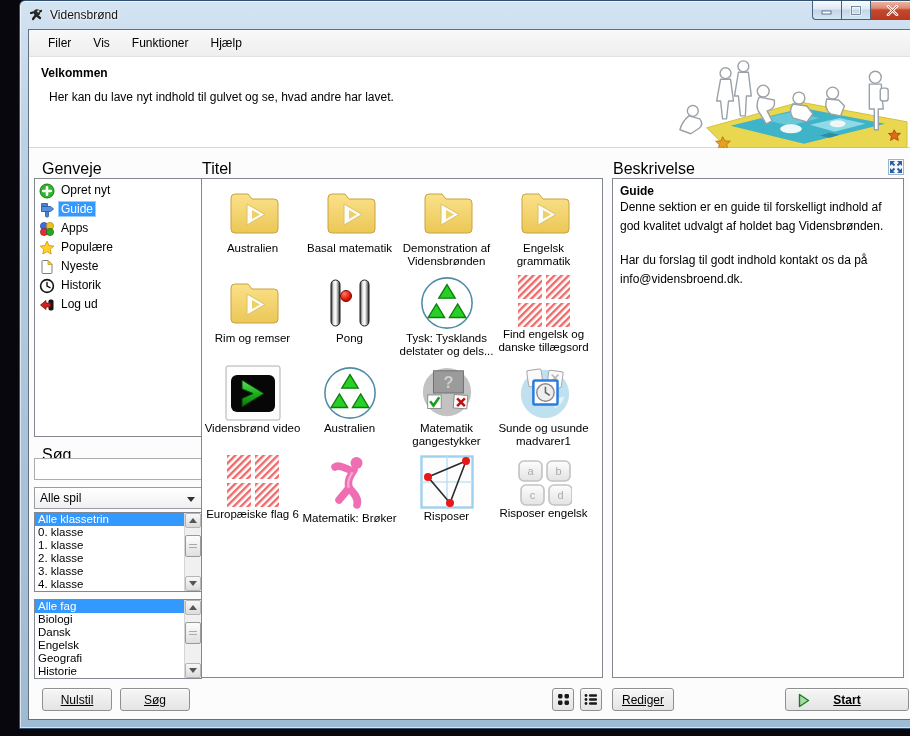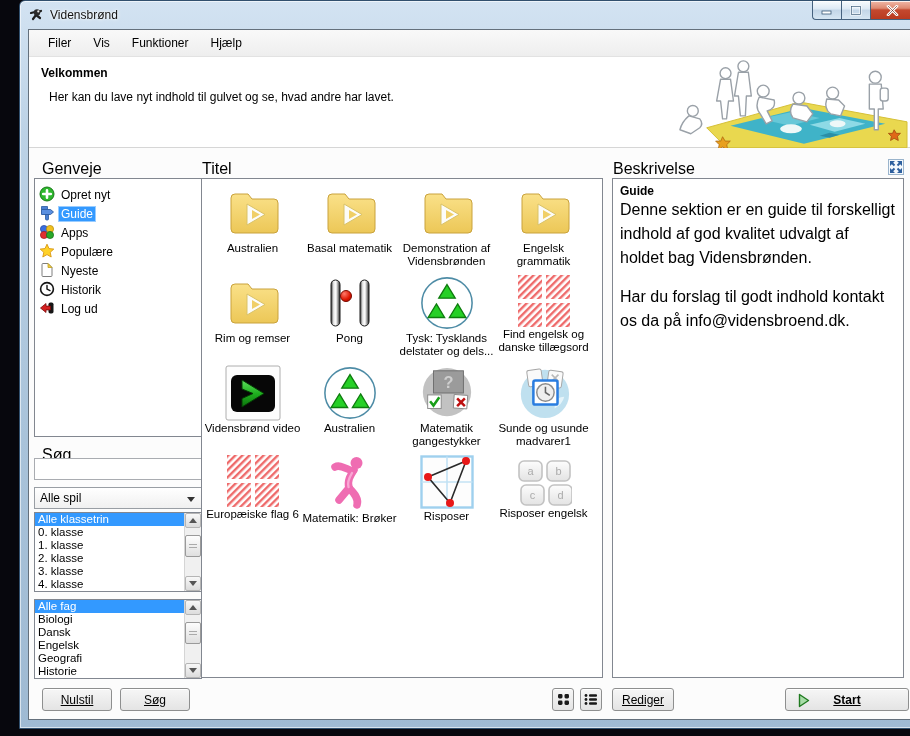--- a/index.html
+++ b/index.html
@@ -38,21 +38,21 @@
     background:#fff; border-bottom:1px solid #d6d6d6; }
   .welcome h1 { position:absolute; left:12px; top:9px; font-size:12px; font-weight:bold; }
   .welcome p  { position:absolute; left:20px; top:33px; font-size:12px; }
   .hero { position:absolute; right:6px; bottom:-1px; width:238px; height:90px; }
 
   .panel-label { position:absolute; font-size:16px; color:#000; }
 
   
   .g-list { position:absolute; left:5px; top:148px; width:168px; height:259px;
     background:#fff; border:1px solid #828790; padding-top:4px; }
-  .g-row { display:flex; align-items:flex-end; height:19px; padding-left:4px; cursor:default; }
+  .g-row { display:flex; align-items:flex-start; height:19px; padding-left:4px; cursor:default; }
   .g-row svg { width:16px; height:16px; flex:none; }
   .g-lab { margin-left:4px; padding:0 2px; white-space:nowrap; }
   .g-lab.sel { background:#3399ff; color:#fff; outline:1px solid #99ccff; }
 
   .search-input { position:absolute; left:5px; top:428px; width:168px; height:22px;
     border:1px solid #a9acb1; background:#fff; font:12px "Liberation Sans",sans-serif; padding:0 4px; }
   .combo { position:absolute; left:5px; top:457px; width:168px; height:22px;
     border:1px solid #999ea4; background:linear-gradient(#ffffff,#f0f0f0);
     display:flex; align-items:center; padding-left:5px; cursor:default; }
   .combo-arrow { position:absolute; right:6px; top:9px; width:0; height:0;
@@ -95,21 +95,21 @@
     background:#fff; border:1px solid #828790; padding:6px 2px; overflow:hidden;
     display:grid; grid-template-columns:repeat(4,97px); grid-auto-rows:90px; align-content:start; }
   .tile { display:flex; flex-direction:column; align-items:center; cursor:default; }
   .tile .t-ic { width:56px; height:56px; flex:none; }
   .tile .t-lab { margin-top:1px; max-width:96px; text-align:center; font-size:11.5px; line-height:13px; }
 
   
   .desc-panel { position:absolute; left:583px; top:148px; width:292px; height:500px;
     background:#fff; border:1px solid #828790; padding:5px 7px; }
   .desc-panel h2 { font-size:12px; font-weight:bold; }
-  .desc-panel p { font-size:16px; line-height:24px; margin-bottom:15px; }
+  .desc-panel p { font-size:12px; line-height:19px; margin-bottom:15px; }
   .expand-ic { position:absolute; left:859px; top:129px; width:16px; height:16px; cursor:pointer; }
 
   .hidden-defs { position:absolute; width:0; height:0; }
 </style>
 </head>
 <body>
 
 <svg class="hidden-defs" aria-hidden="true">
   <defs>
     <linearGradient id="fg" x1="0" y1="0" x2="0" y2="1">

